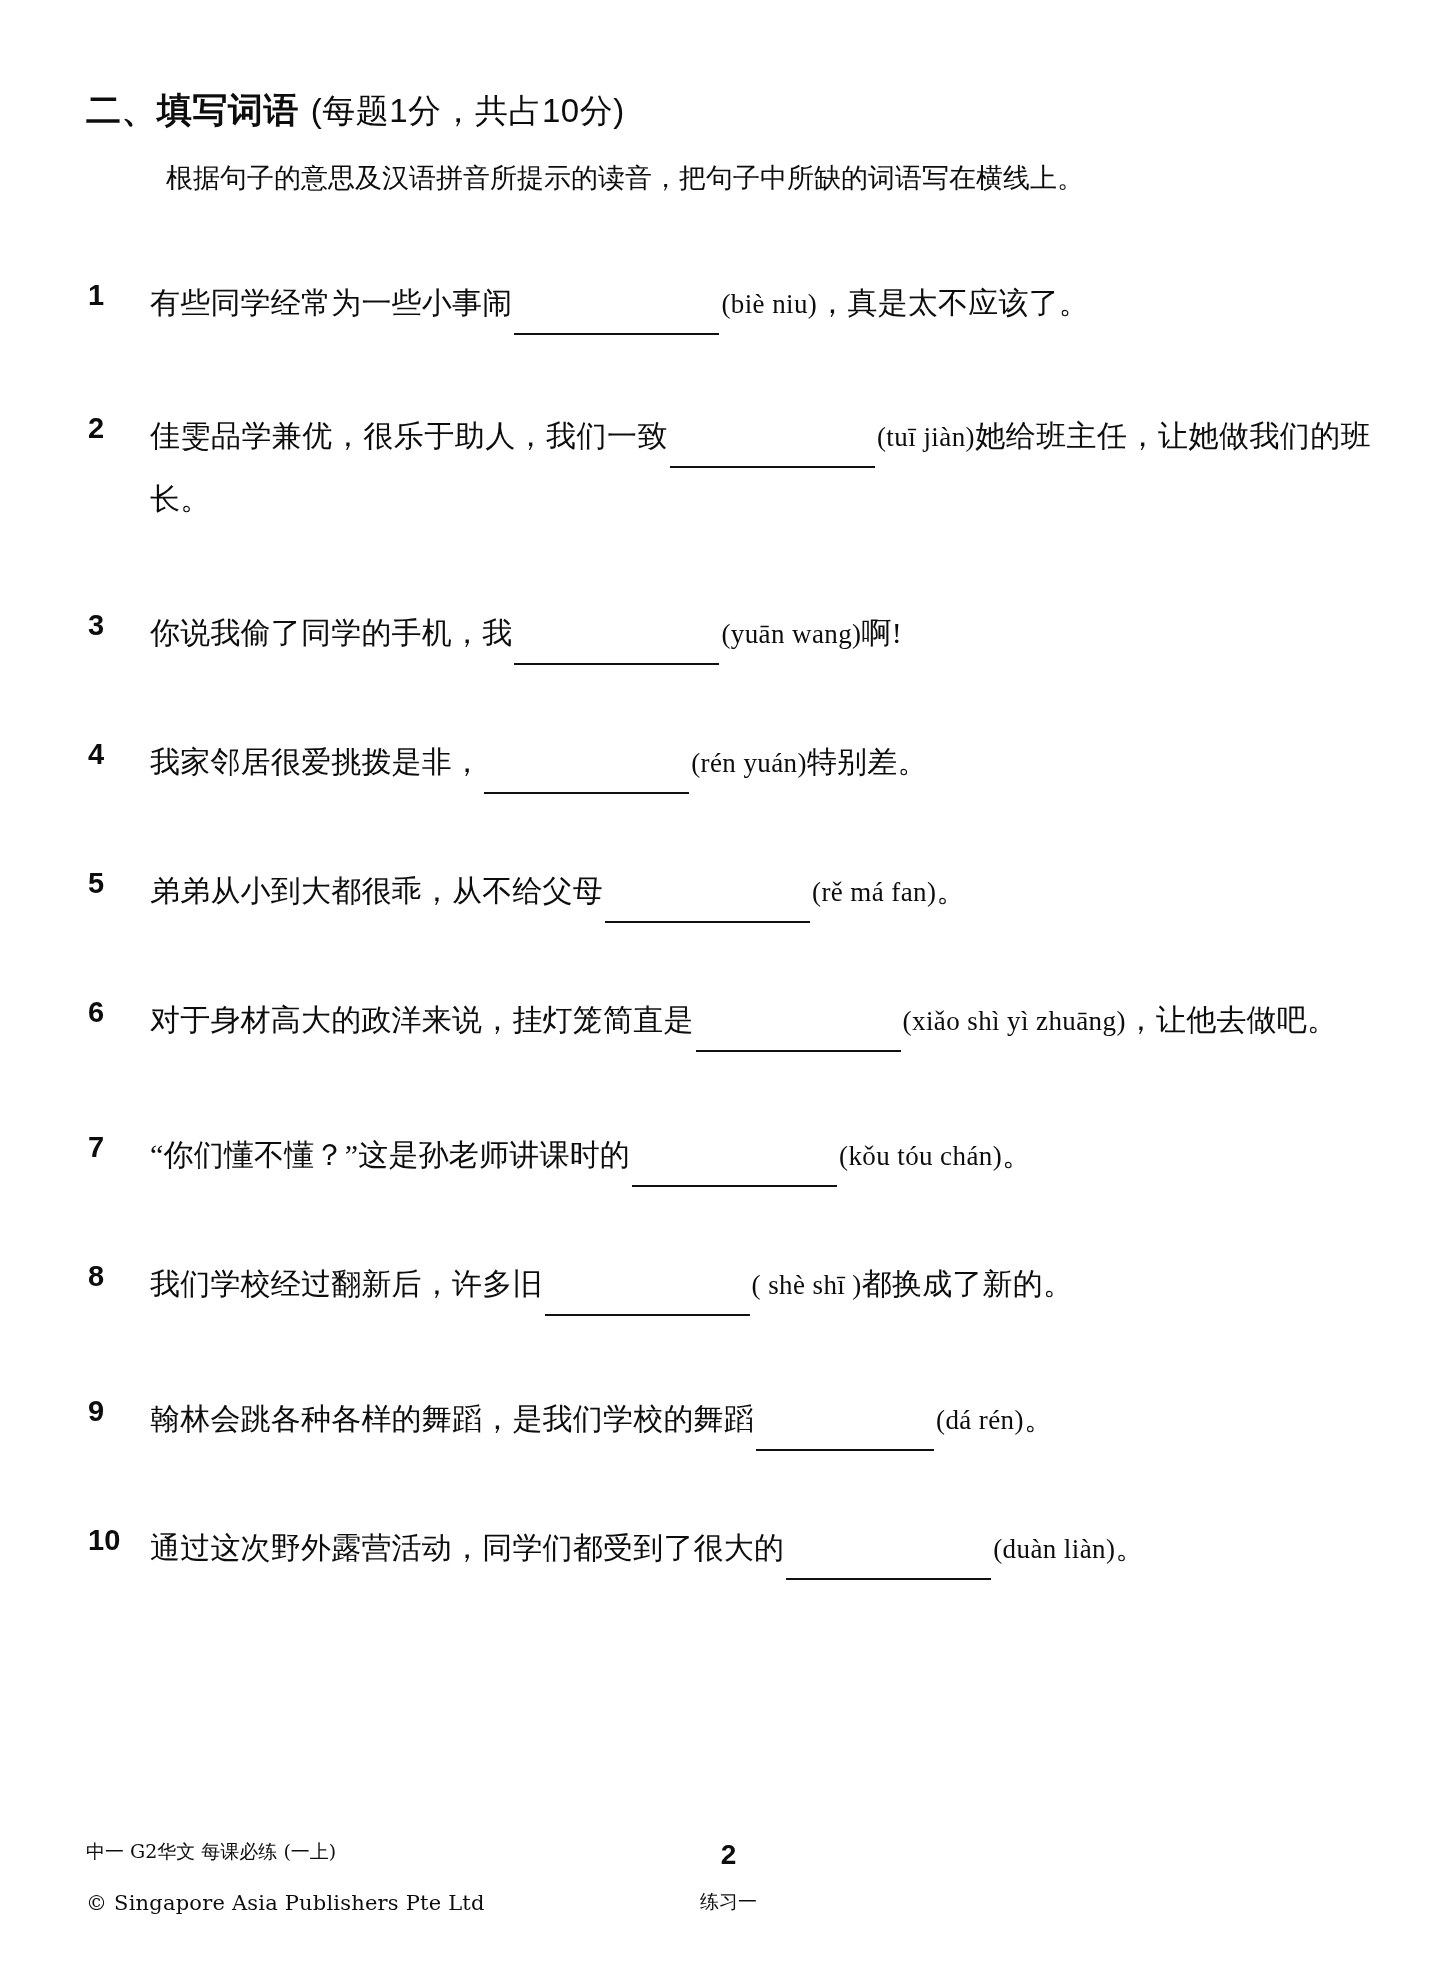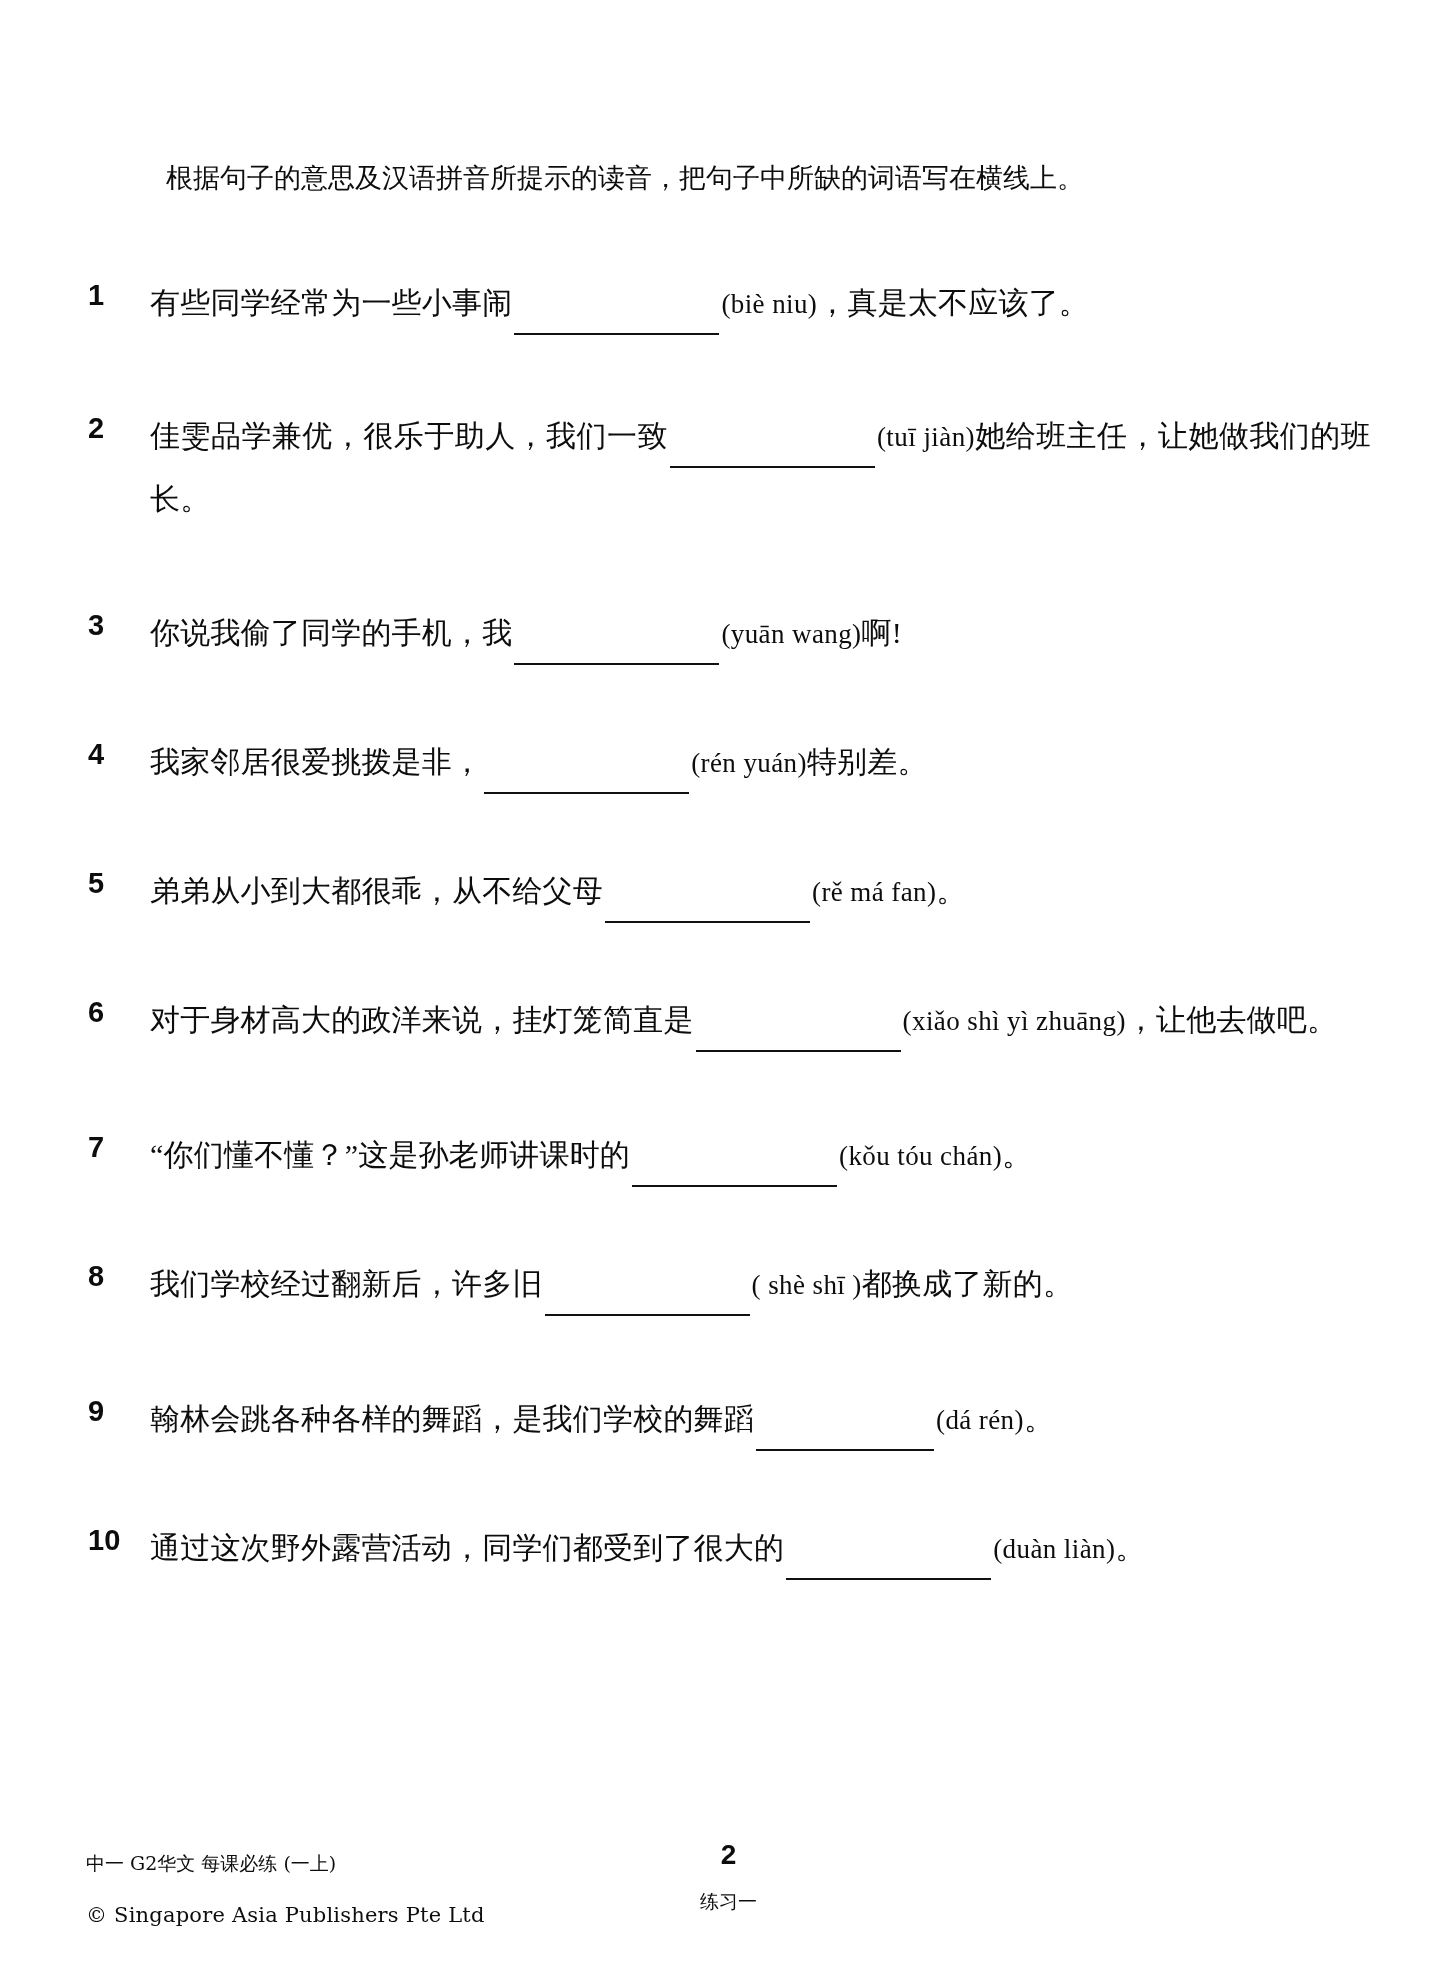--- a/index.html
+++ b/index.html
@@ -110,21 +110,21 @@
   .footer {
     position: absolute;
     left: 86px;
     bottom: 58px;
     width: 1285px;
     height: 78px;
   }
   .foot-left {
     position: absolute;
     left: 0;
-    top: 12px;
+    top: 0;
     font-size: 19px;
     line-height: 28px;
   }
   .foot-left .line2 {
     font-family: "DejaVu Serif", "Liberation Serif", serif;
     font-size: 21px;
     letter-spacing: 0.2px;
     margin-top: 24px;
   }
   .foot-center {
@@ -144,20 +144,24 @@
     font-size: 19px;
     line-height: 26px;
     margin-top: 17px;
   }
 </style>
 </head>
 <body>
 
 <div class="page">
 
+  <div class="section-head">
+    <span class="marker">二、</span><span class="marker">填写词语</span>
+    <span class="marks">(每题1分，共占10分)</span>
+  </div>
 
   <div class="section-sub">根据句子的意思及汉语拼音所提示的读音，把句子中所缺的词语写在横线上。</div>
 
   <div class="questions">
 
     <div class="q" id="q1">
       <div class="q-num">1</div>
       <div class="q-body"><span class="han">有些同学经常为一些小事闹</span><span class="blank b-md"></span><span class="py">(biè niu)</span><span class="han">，真是太不应该了。</span></div>
     </div>
 

